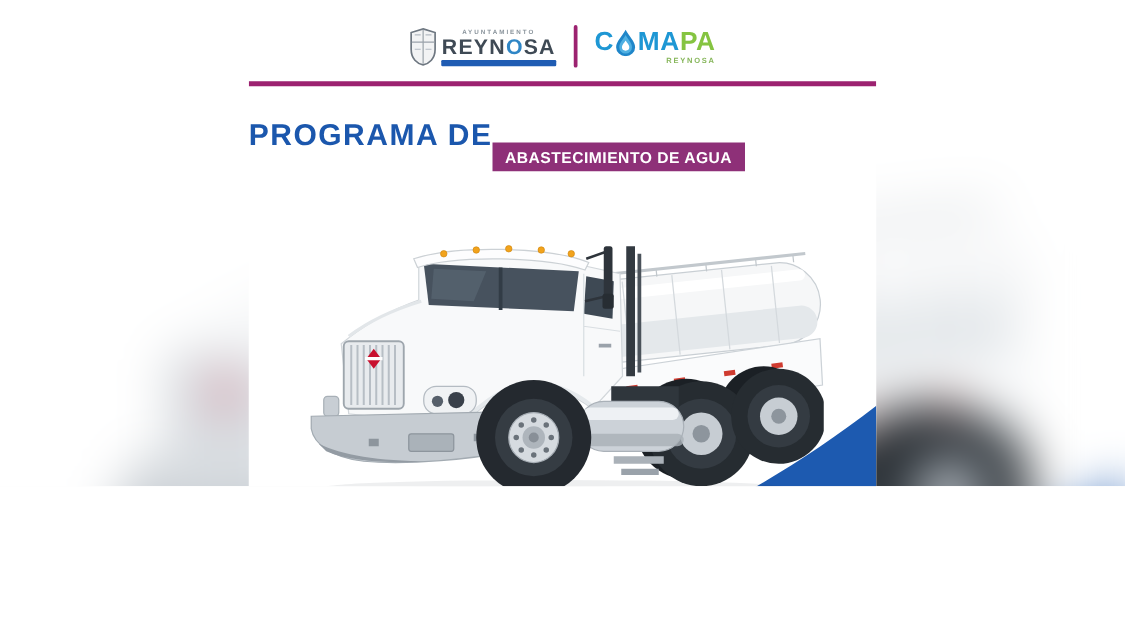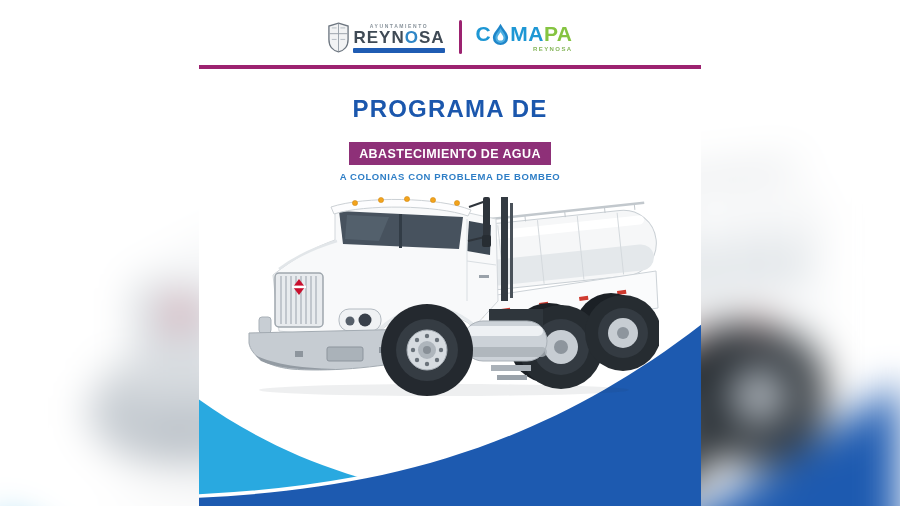--- a/index.html
+++ b/index.html
@@ -1,16 +1,16 @@
 <!DOCTYPE html>
 <html><head>
 <meta charset="utf-8">
 <style>
   html,body{margin:0;padding:0;background:#ffffff;}
-  .stage{position:relative;width:900px;height:506px;overflow:hidden;background:#e5e5e5;
+  .stage{position:relative;width:900px;height:389px;overflow:hidden;background:#e5e5e5;
          font-family:"Liberation Sans","DejaVu Sans",sans-serif;}
   
   .bg-blur{position:absolute;inset:0;overflow:hidden;background:#fff;}
   .bg-copy{position:absolute;left:199px;top:0;width:502px;height:506px;
            transform:scale(1.79);transform-origin:251px 253px;filter:blur(11px);}
   .card{position:absolute;left:199px;top:0;width:502px;height:506px;}
   .card-inner{position:relative;width:100%;height:100%;overflow:hidden;background:#fff;}
 
   
   .logos{position:relative;display:flex;align-items:center;justify-content:center;
@@ -27,21 +27,21 @@
   .comapa-word{display:flex;align-items:flex-end;font-size:21px;font-weight:bold;
                letter-spacing:.5px;line-height:1;}
   .comapa-word .c1{color:#1e97d4;}
   .comapa-word .c2{color:#85c441;text-align:center;}
   .comapa-word svg{display:block;margin:0 1px -1px 1px;}
   .comapa-sub{font-size:6px;font-weight:bold;color:#86b65a;letter-spacing:1.4px;margin-top:2px;}
 
   .rule{height:4px;background:#9c2270;margin-top:5px;}
 
   
-  .titles{position:relative;margin-top:26px;display:flex;flex-direction:column;align-items:center;}
+  .titles{position:relative;margin-top:26px;display:flex;}
   .t1{font-size:24px;font-weight:bold;color:#1b57ad;letter-spacing:1.2px;}
   .t2{margin-top:19px;background:#8e3078;color:#ffffff;font-size:12.5px;font-weight:bold;
       letter-spacing:.4px;padding:5px 10px 4px 10px;}
   .t3{margin-top:6px;font-size:9.5px;font-weight:bold;color:#2e7ec6;letter-spacing:.6px;}
 
   .shapes{position:absolute;left:0;top:0;width:502px;height:506px;}
   .truck{position:absolute;left:40px;top:183px;width:420px;height:215px;}
 </style>
 </head>
 <body>
@@ -214,21 +214,20 @@
           </div>
           <div class="comapa-sub">REYNOSA</div>
         </div>
       </div>
 
       <div class="rule"></div>
 
       <div class="titles">
         <div class="t1">PROGRAMA DE</div>
         <div class="t2">ABASTECIMIENTO DE AGUA</div>
-        <div class="t3">A COLONIAS CON PROBLEMA DE BOMBEO</div>
       </div>
 
       <svg class="truck" viewBox="0 0 420 215" aria-hidden="true">
         <ellipse cx="205" cy="207" rx="185" ry="6" fill="rgba(40,50,60,0.08)"></ellipse>
 
         <g transform="rotate(-6 320 70)">
           <rect x="224" y="34" width="194" height="66" rx="33" fill="#f6f7f8" stroke="#c9cfd4"></rect>
           <rect x="232" y="70" width="182" height="26" rx="13" fill="#e4e8eb"></rect>
           <rect x="238" y="41" width="170" height="9" rx="4.5" fill="#ffffff"></rect>
           <path d="M262,36 v62 M302,35 v64 M342,35 v64 M382,36 v62" stroke="#d4d9dd" fill="none"></path>

